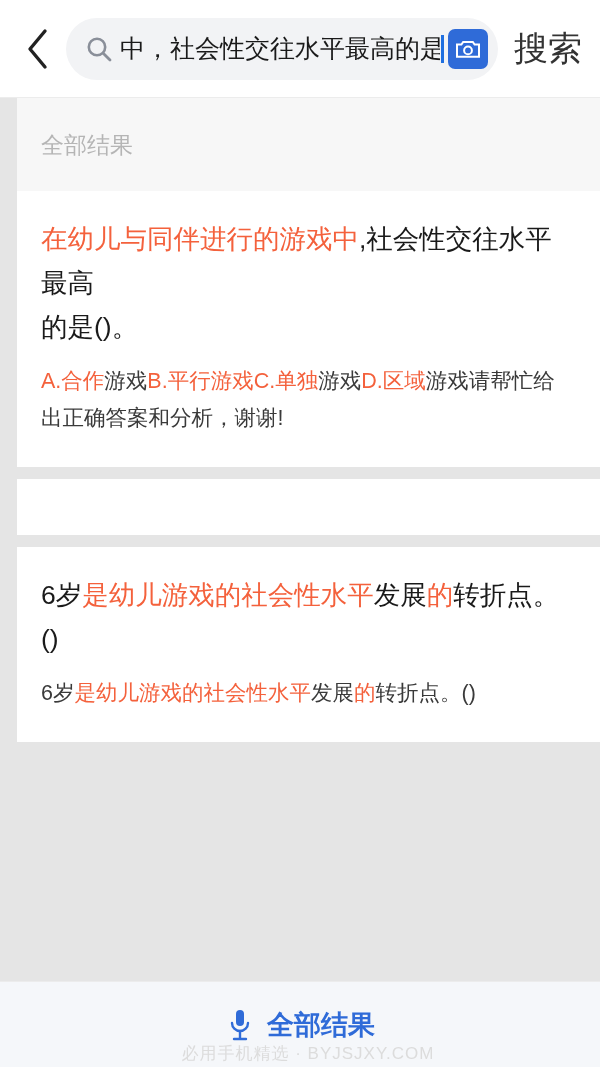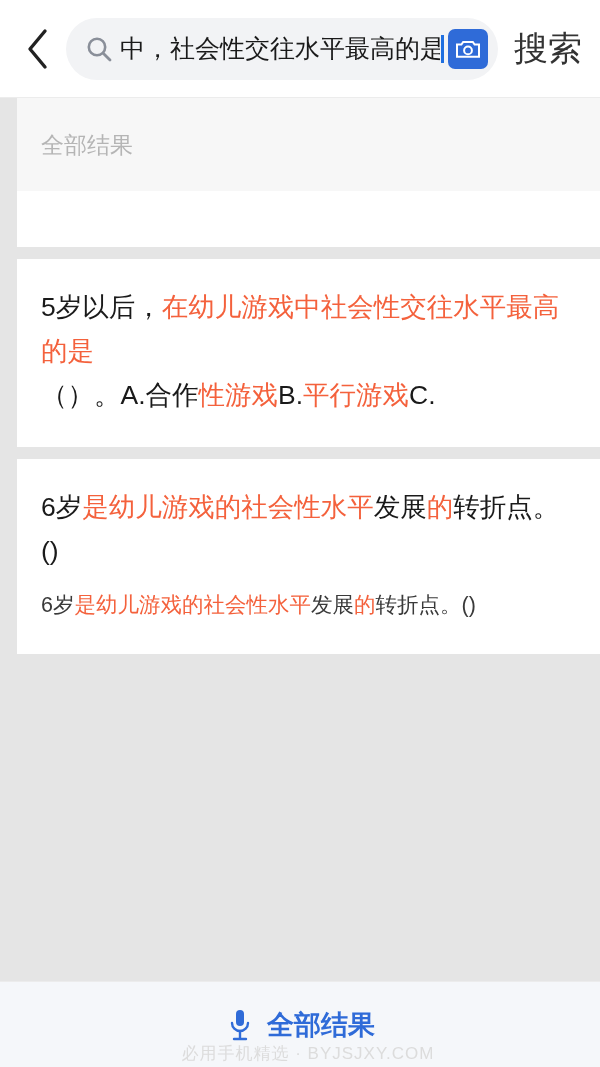--- a/index.html
+++ b/index.html
@@ -208,26 +208,29 @@
       </span>
     </div>
 
     <div class="search-action">搜索</div>
   </div>
 
   <div class="results">
     <div class="section-title">全部结果</div>
 
     <div class="card first">
+      <div class="card-title">
+        <span class="hl">在幼儿与同伴进行的游戏中</span><span style="color:#1a1a1a">,社会性交往水平最高</span><br><span style="color:#1a1a1a">的是</span><span style="color:#1a1a1a">()。</span>
+      </div>
+      <div class="card-body">
+        <span class="hl">A.合作</span><span>游戏</span><span class="hl">B.</span><span class="hl">平行游戏</span><span class="hl">C.单独</span><span>游戏</span><span class="hl">D.区域</span><span>游戏</span><span>请帮忙给出正确答案和分析，谢谢!</span>
+      </div>
     </div>
 
     <div class="card">
-      <div class="card-title">
-        <span>5岁以后，</span><span class="hl">在幼儿游戏中社会性交往水平最高的是</span><br><span>（）。A.合作</span><span class="hl">性游戏</span><span>B.</span><span class="hl">平行游戏</span><span>C.</span>
-      </div>
     </div>
 
     <div class="card">
       <div class="card-title">
         <span>6岁</span><span class="hl">是幼儿游戏的社会性水平</span><span>发展</span><span class="hl">的</span><span>转折点。()</span>
       </div>
       <div class="card-body">
         <span>6岁</span><span class="hl">是幼儿游戏的社会性水平</span><span>发展</span><span class="hl">的</span><span>转折点。()</span>
       </div>
     </div>

